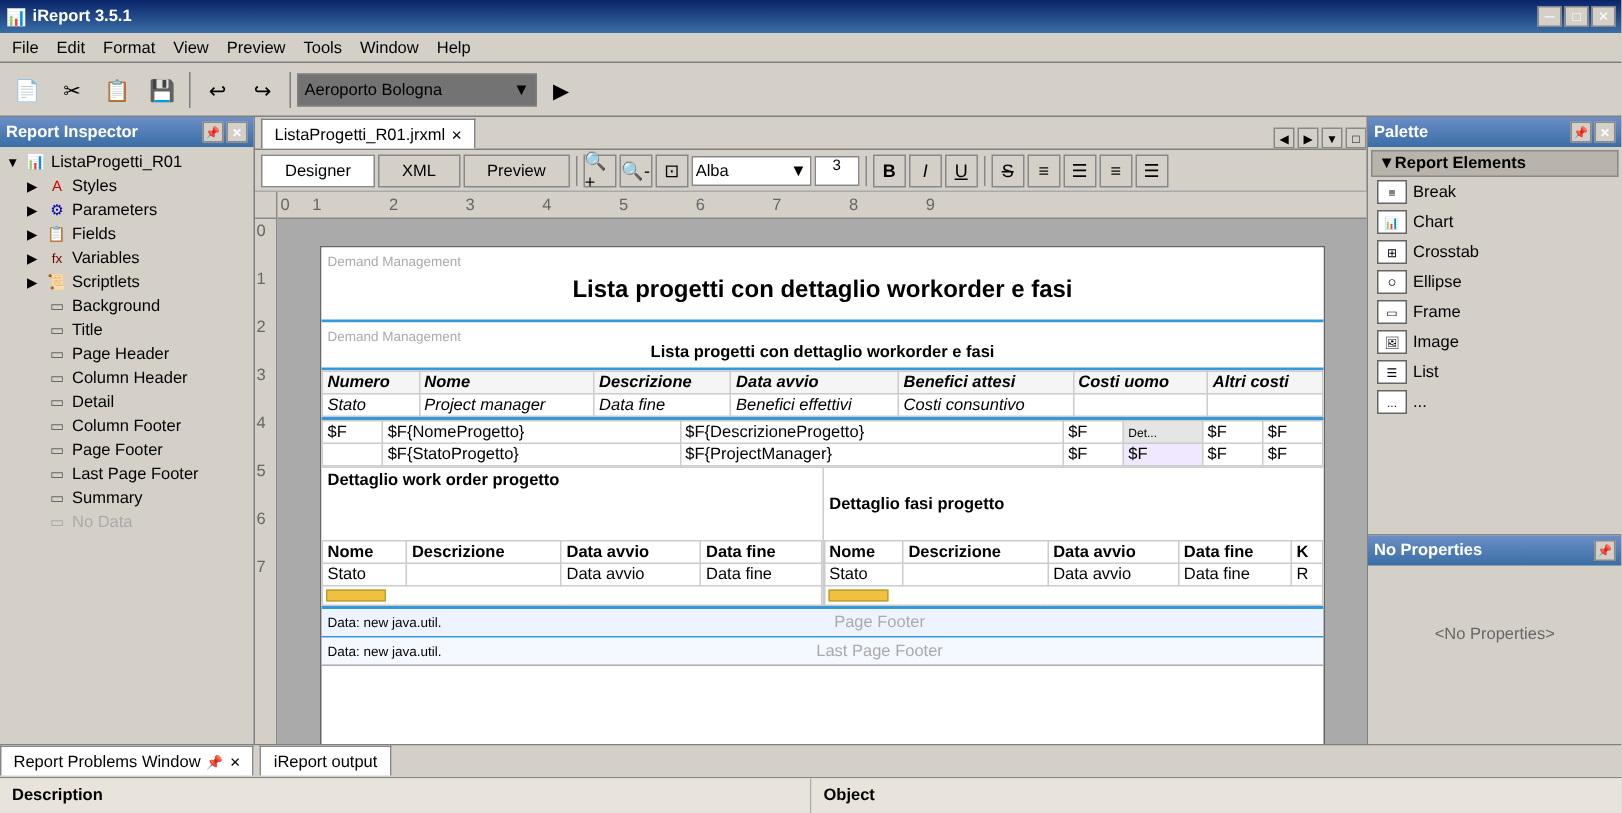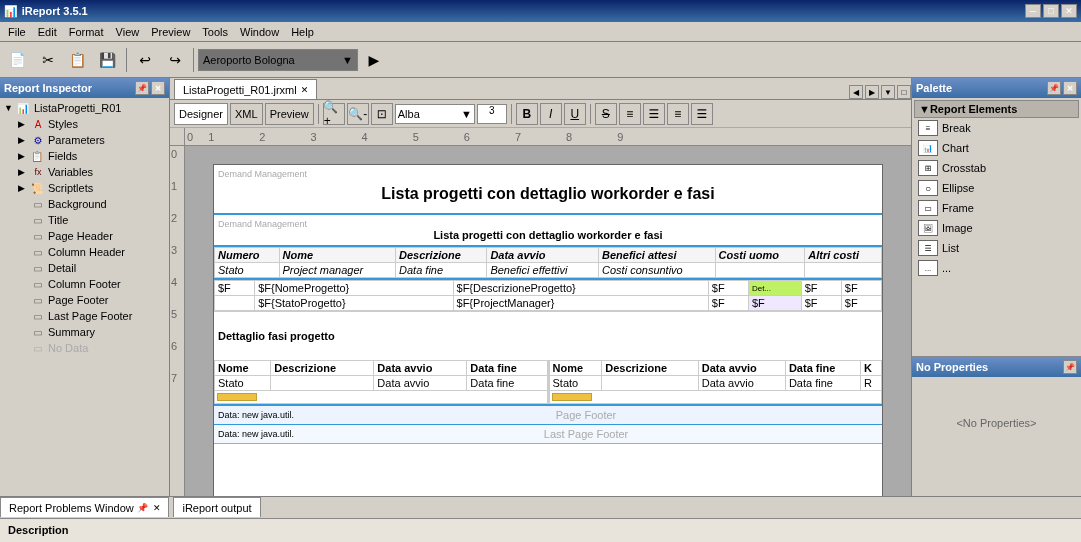--- a/index.html
+++ b/index.html
@@ -137,21 +137,21 @@
     #designer-toolbar {
       background: #d4d0c8;
       height: 28px;
       display: flex;
       align-items: center;
       padding: 2px 4px;
       gap: 2px;
       border-bottom: 1px solid #aaa;
     }
     .dsn-tab {
-      padding: 2px 4px;
+      padding: 2px 15px;
       background: #d4d0c8;
       border: 1px solid #888;
       cursor: pointer;
       font-size: 11px;
       height: 22px;
       display: flex; align-items: center;
     }
     .dsn-tab.active { background: white; }
     .dsn-btn { width: 22px; height: 22px; background: #d4d0c8; border: 1px solid #888; display: flex; align-items: center; justify-content: center; cursor: pointer; font-size: 12px; }
     .dsn-sep { width: 1px; height: 20px; background: #888; margin: 0 2px; }
@@ -554,37 +554,38 @@
             </div>
 
             <div style="border-bottom:2px solid #3498db;background:white;">
               <table style="width:100%;border-collapse:collapse;font-size:9px;">
                 <tbody>
                     <tr>
                   <td style="border:1px solid #ccc;padding:1px 3px;">$F</td>
                   <td style="border:1px solid #ccc;padding:1px 3px;">$F{NomeProgetto}</td>
                   <td style="border:1px solid #ccc;padding:1px 3px;">$F{DescrizioneProgetto}</td>
                   <td style="border:1px solid #ccc;padding:1px 3px;">$F</td>
-                  <td style="border:1px solid #ccc;padding:1px 3px;background:#bef264;font-size:8px;margin-top:41px;">Det...</td>
+                  <td style="border:1px solid #ccc;padding:1px 3px;background:#e5e5e5;font-size:8px;margin-top:41px;">Det...</td>
                   <td style="border:1px solid #ccc;padding:1px 3px;">$F</td>
                   <td style="border:1px solid #ccc;padding:1px 3px;">$F</td>
                 </tr>
                 <tr>
                   <td style="border:1px solid #ccc;padding:1px 3px;"></td>
                   <td style="border:1px solid #ccc;padding:1px 3px;">$F{StatoProgetto}</td>
                   <td style="border:1px solid #ccc;padding:1px 3px;">$F{ProjectManager}</td>
                   <td style="border:1px solid #ccc;padding:1px 3px;">$F</td>
                   <td style="border:1px solid #ccc;padding:1px 3px;background:#f0e8ff;">$F</td>
                   <td style="border:1px solid #ccc;padding:1px 3px;">$F</td>
                   <td style="border:1px solid #ccc;padding:1px 3px;">$F</td>
                 </tr>
               </tbody>
                 </table>
 
               <div style="display:flex;border-top:1px solid #ccc;font-size:9px;">
+                <div style="flex:1;padding:2px 4px;font-weight:bold;border-right:1px solid #ccc;">Dettaglio work order progetto</div>
                 <div style="flex:1;padding:18px 4px;font-weight:bold;">Dettaglio fasi progetto</div>
               </div>
               <div style="display:flex;font-size:9px;">
                 <div style="flex:1;border-right:1px solid #ccc;">
                   <table style="width:100%;border-collapse:collapse;">
                     <tbody>
                         <tr>
                       <td style="border:1px solid #ccc;padding:1px 3px;font-weight:bold;">Nome</td>
                       <td style="border:1px solid #ccc;padding:1px 3px;font-weight:bold;">Descrizione</td>
                       <td style="border:1px solid #ccc;padding:1px 3px;font-weight:bold;">Data avvio</td>
@@ -723,14 +724,17 @@
       <span class="bottom-close">✕</span>
     </div>
     <div class="bottom-tab">
       <span>iReport output</span>
     </div>
   </div>
   <div id="bottom-content">
     <div class="bottom-col">
       <span>Description</span>
     </div>
+    <div class="bottom-col">
+      <span>Object</span>
+    </div>
   </div>
 </div>
 
 </body></html>

